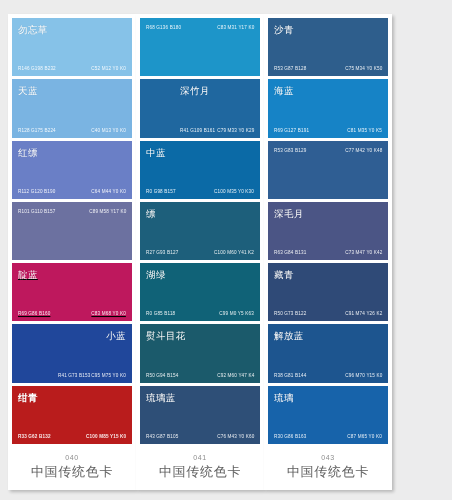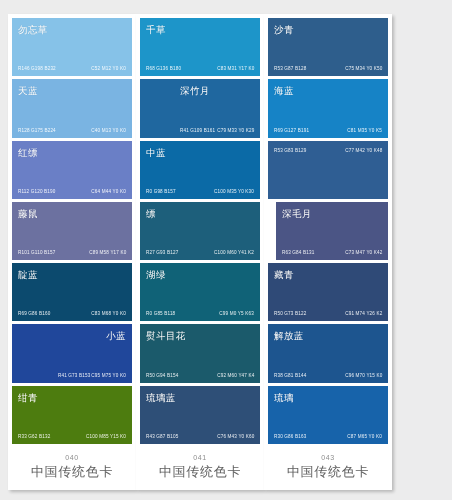--- a/index.html
+++ b/index.html
@@ -102,58 +102,56 @@
         </div>
       </div>
       <div class="swatch" style="background-color: rgb(106, 127, 198);">
         <div class="sw-name">红缥</div>
         <div class="sw-codes">
           <span class="sw-rgb">R112 G120 B190</span>
           <span class="sw-cmyk">C64 M44 Y0 K0</span>
         </div>
       </div>
       <div class="swatch" style="background-color: rgb(108, 113, 160);">
-        <div class="sw-name">藤鼠</div>
         <div class="sw-codes">
           <span class="sw-rgb">R101 G110 B157</span>
           <span class="sw-cmyk">C89 M58 Y17 K0</span>
         </div>
       </div>
-      <div class="swatch" style="background-color: #0c4a6e;">
+      <div class="swatch" style="background-color: #be185d; text-decoration: underline;">
         <div class="sw-name">靛蓝</div>
         <div class="sw-codes">
           <span class="sw-rgb">R69 G86 B160</span>
           <span class="sw-cmyk">C83 M68 Y0 K0</span>
         </div>
       </div>
       <div class="swatch" style="background-color: rgb(32, 71, 155); align-items: flex-end;">
         <div class="sw-name">小蓝</div>
         <div class="sw-codes">
           <span class="sw-rgb">R41 G73 B153</span>
           <span class="sw-cmyk">C95 M75 Y0 K0</span>
         </div>
       </div>
-      <div class="swatch" style="background-color: #4d7c0f;">
+      <div class="swatch" style="background-color: #b91c1c; font-weight: bold;">
         <div class="sw-name">绀青</div>
         <div class="sw-codes">
           <span class="sw-rgb">R33 G62 B132</span>
           <span class="sw-cmyk">C100 M85 Y15 K0</span>
         </div>
       </div>
     </div>
     <div class="card-footer">
       <div class="footer-num">040</div>
       <div class="footer-title">中国传统色卡</div>
     </div>
   </div>
 
   <div class="card">
     <div class="swatches">
       <div class="swatch" style="background-color: rgb(29, 149, 201);">
-        <div class="sw-name">千草</div>
         <div class="sw-codes">
           <span class="sw-rgb">R68 G136 B180</span>
           <span class="sw-cmyk">C83 M31 Y17 K0</span>
         </div>
       </div>
       <div class="swatch" style="background-color: rgb(31, 103, 159); padding-left: 40px;">
         <div class="sw-name">深竹月</div>
         <div class="sw-codes">
           <span class="sw-rgb">R41 G109 B161</span>
           <span class="sw-cmyk">C79 M33 Y0 K29</span>
@@ -216,21 +214,21 @@
           <span class="sw-rgb">R69 G127 B191</span>
           <span class="sw-cmyk">C81 M35 Y0 K5</span>
         </div>
       </div>
       <div class="swatch" style="background-color: rgb(47, 94, 147);">
         <div class="sw-codes">
           <span class="sw-rgb">R53 G83 B129</span>
           <span class="sw-cmyk">C77 M42 Y0 K48</span>
         </div>
       </div>
-      <div class="swatch" style="background-color: rgb(75, 85, 133); margin-left: 8px;">
+      <div class="swatch" style="background-color: rgb(75, 85, 133);">
         <div class="sw-name">深毛月</div>
         <div class="sw-codes">
           <span class="sw-rgb">R63 G84 B131</span>
           <span class="sw-cmyk">C73 M47 Y0 K42</span>
         </div>
       </div>
       <div class="swatch" style="background-color: rgb(47, 74, 119);">
         <div class="sw-name">藏青</div>
         <div class="sw-codes">
           <span class="sw-rgb">R50 G73 B122</span>

